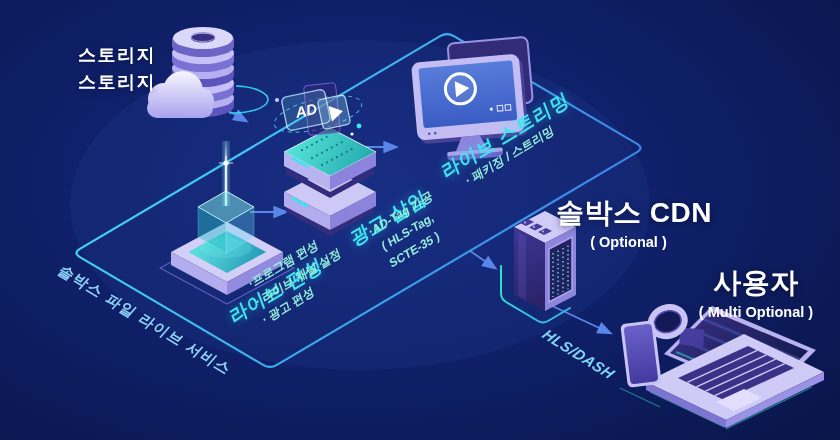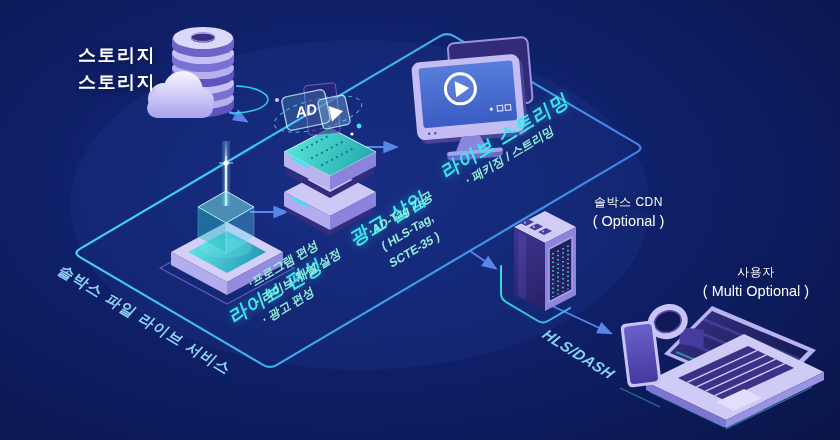--- a/index.html
+++ b/index.html
@@ -16,22 +16,22 @@
   .h { color:#3de5f2; font-weight:bold; font-size:19px; letter-spacing:1px;
     text-shadow:0 0 10px rgba(61,229,242,.45); transform-origin:left top; }
   .b { color:#93efdc; font-size:12px; font-weight:bold; line-height:1.6; transform-origin:left top; }
   #h-sched  { left:226px; top:306px; transform:rotate(-31deg) skewX(-10deg); }
   #b-sched  { left:246px; top:276px; transform:rotate(-31deg) skewX(-10deg); }
   #h-ad     { left:347px; top:228px; transform:rotate(-31deg) skewX(-10deg); }
   #b-ad     { left:366px; top:224px; transform:rotate(-31deg) skewX(-10deg); text-align:center; }
   #h-stream { left:438px; top:161px; transform:rotate(-31deg) skewX(-10deg); }
   #b-stream { left:463px; top:173px; transform:rotate(-31deg) skewX(-10deg); }
   .node-label { text-align:center; color:#ffffff; }
-  .node-label .big { font-size:12px; font-weight:normal; letter-spacing:.5px; text-shadow:0 1px 6px rgba(0,0,30,.5); }
-  .node-label .small { font-size:14.5px; font-weight:400; margin-top:2px; }
+  .node-label .big { font-size:28px; font-weight:bold; letter-spacing:.5px; text-shadow:0 1px 6px rgba(0,0,30,.5); }
+  .node-label .small { font-size:14.5px; font-weight:700; margin-top:2px; }
   #lbl-cdn   { left:556px; top:194px; width:145px; }
   #lbl-users { left:686px; top:264px; width:140px; }
   #lbl-protocol { left:550px; top:326px; transform:rotate(32deg) skewX(-8deg); transform-origin:left top;
     color:#82d4f6; font-size:15px; font-weight:bold; font-style:italic; letter-spacing:.5px; }
 </style>
 </head>
 <body>
 
 <div class="stage">
 

